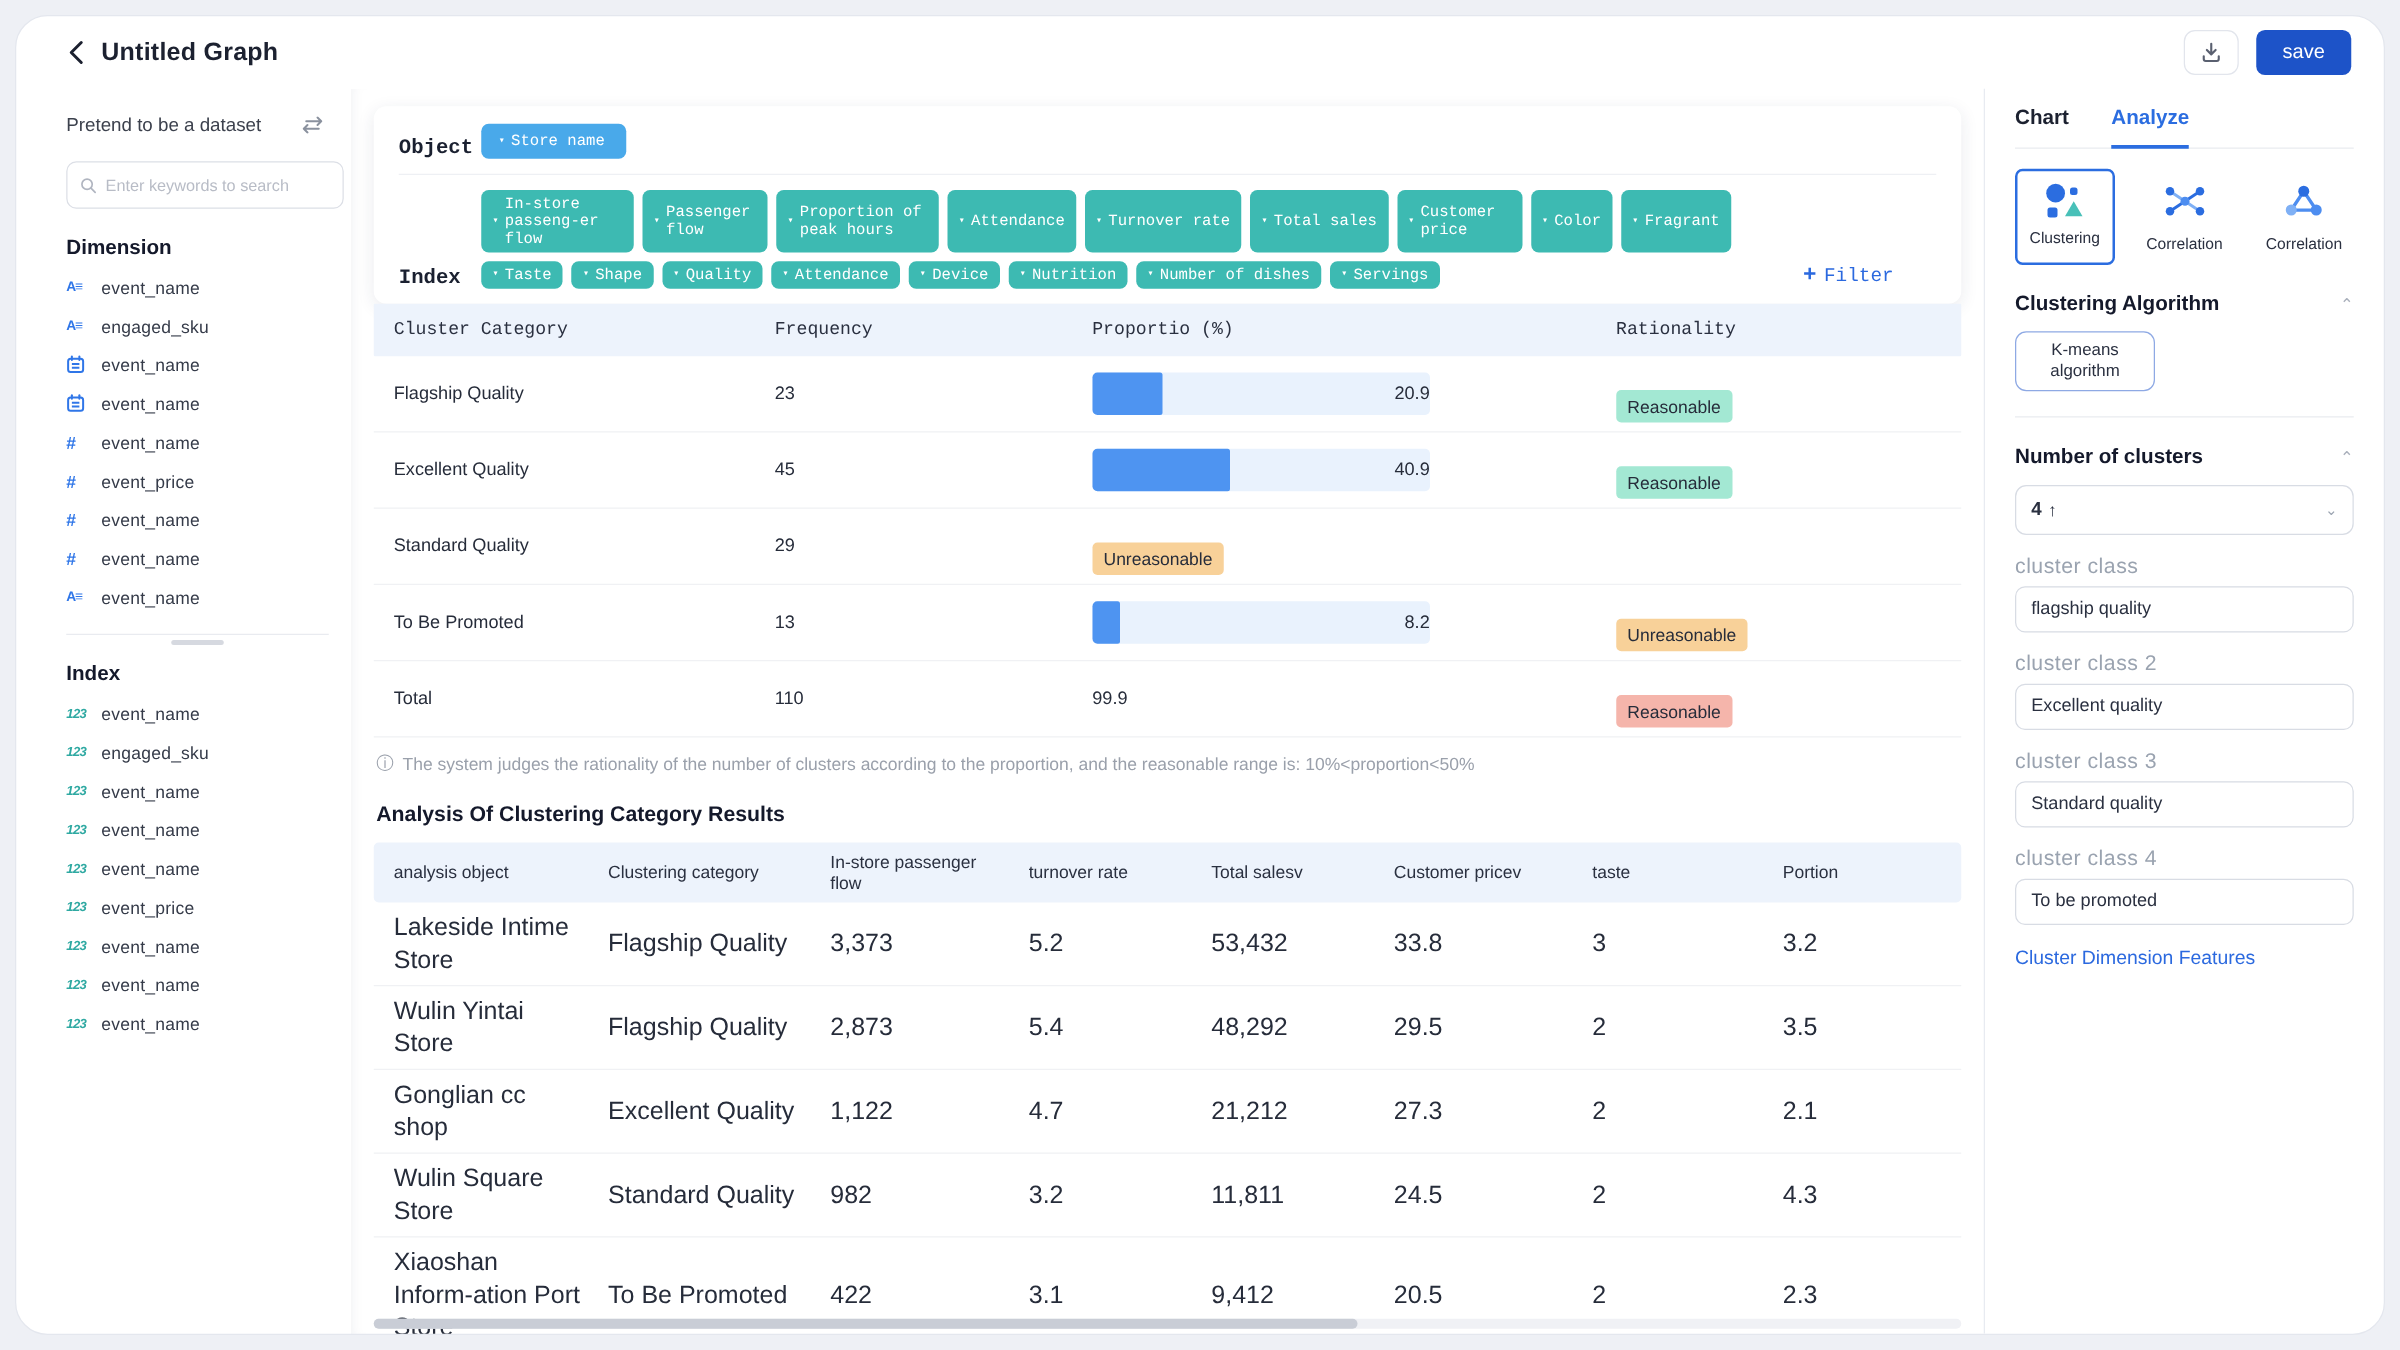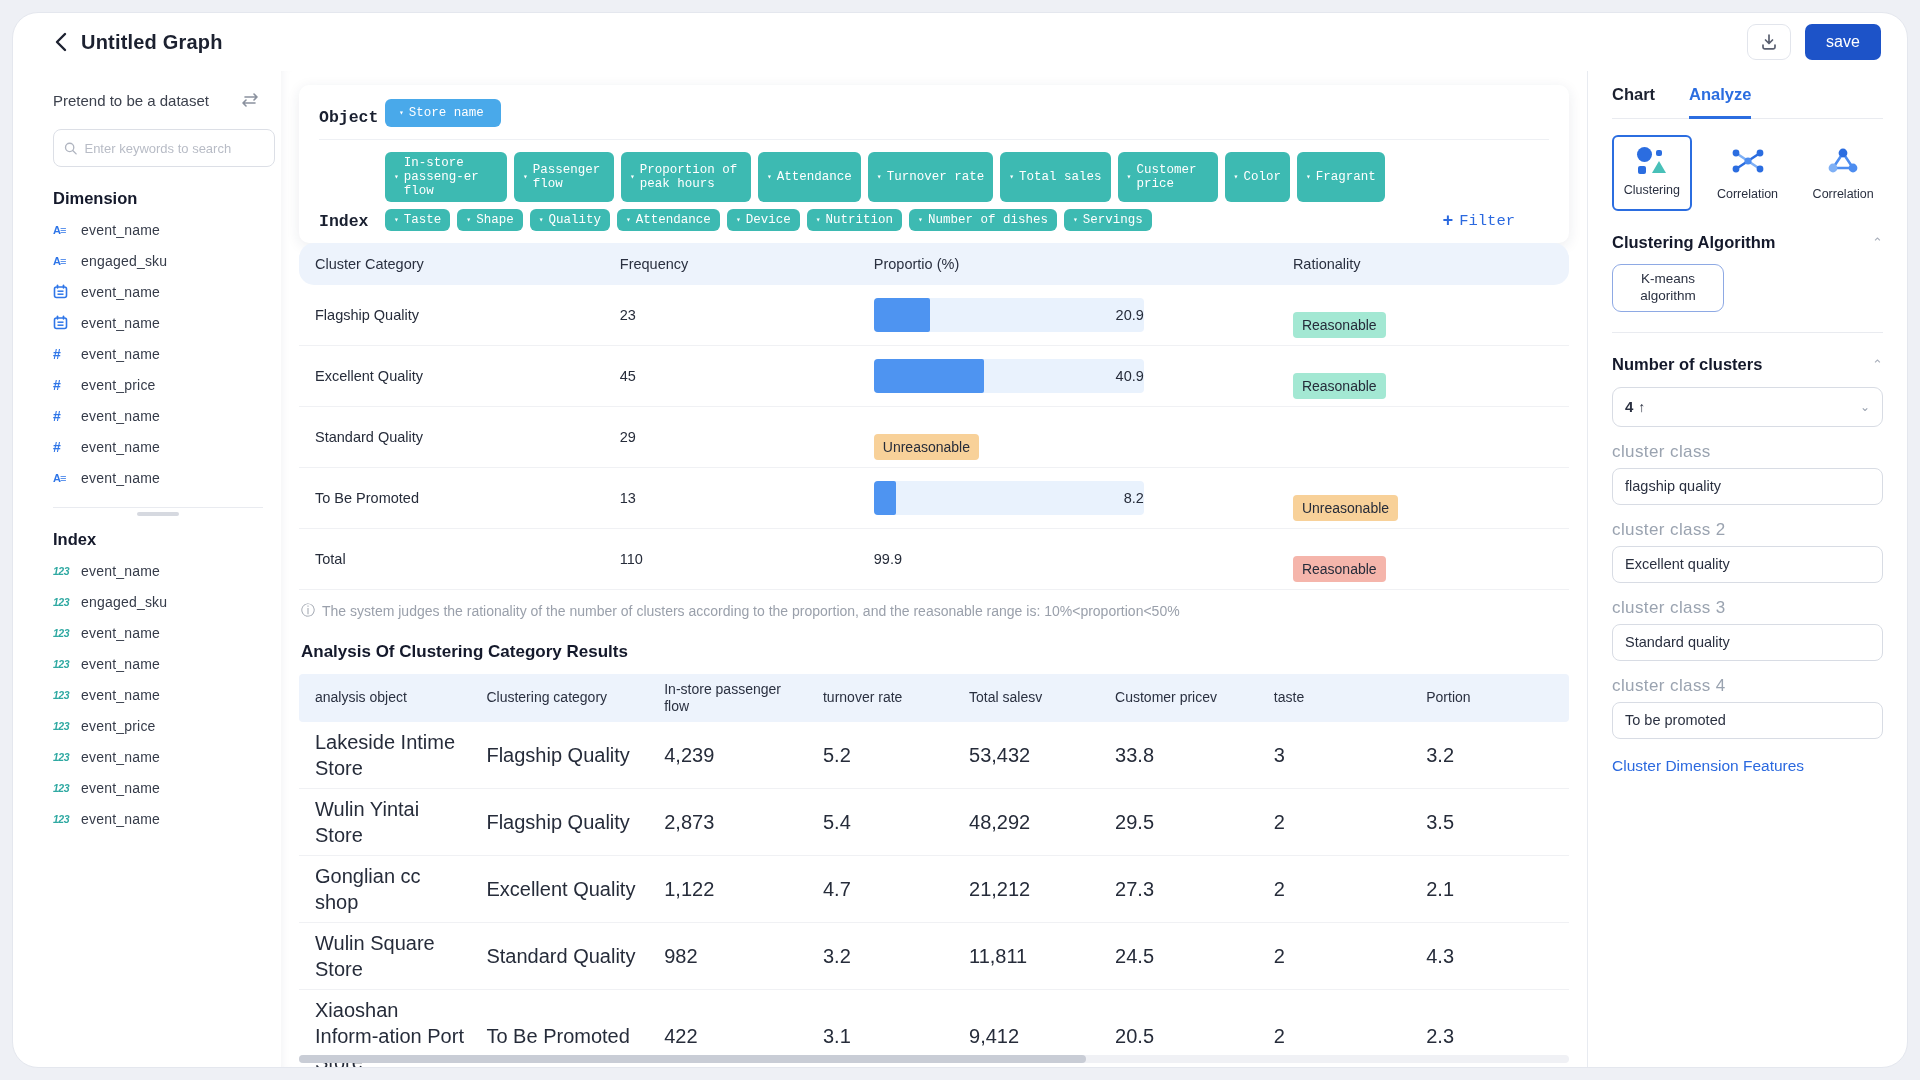--- a/index.html
+++ b/index.html
@@ -41,21 +41,21 @@
   .tags-wrap { display:flex; flex-wrap:wrap; gap:7px 7px; flex:1; }
   .tag { background:#3dbab2; color:#fff; border-radius:6px; padding:4px 9px; font-size:12.5px; display:inline-flex; align-items:center; gap:5px; line-height:1.12; cursor:pointer; }
   .tag.blue { background:#49a9ea; padding:7px 14px; min-width:116px; }
   .tag .caret { font-size:8px; line-height:1; }
   .tag.w-flow { width:122px; } .tag.w-pass { width:100px; } .tag.w-peak { width:130px; }
   .filter-link { margin-left:auto; flex:0 0 auto; display:flex; align-items:center; gap:6px; color:#2b69df; font-size:15.5px; cursor:pointer; padding:4px 34px 0 12px; }
   .filter-plus { font-size:18px; font-weight:700; }
   
   .section-title { font-size:17px; font-weight:700; color:#14192b; margin:22px 0 12px 2px; }
   .t1-header, .t1-row { display:grid; grid-template-columns:24% 20% 33% 23%; align-items:center; }
-  .t1-header { background:#edf3fc; border-radius:15px; height:42px; }
+  .t1-header { background:#edf3fc; border-radius:1px; height:42px;font-family:Liberation Mono, monospace; }
   .t1-header .th { font-size:14.5px; color:#2a3040; padding-left:16px; }
   .t1-row { height:61px; border-bottom:1px solid #f0f1f4; }
   .t1-row .td { font-size:14.5px; color:#262c3a; padding-left:16px; }
   .bar-track { width:270px; height:34px; background:#e9f2fd; border-radius:4px; position:relative; display:flex; align-items:center; justify-content:flex-end; }
   .bar-fill { position:absolute; left:0; top:0; bottom:0; background:#4e94f1; border-radius:4px 2px 2px 4px; }
   .bar-value { position:relative; font-size:14.5px; color:#262c3a; }
   .total-value { width:270px; text-align:center; font-size:14.5px; color:#262c3a; }
   .badge { display:inline-block; padding:5px 9px; border-radius:4px; font-size:14px; color:#262c3a;margin-top:20px; }
   .badge.good { background:#a3e8d3; }
   .badge.warn { background:#f8d199; }
@@ -389,21 +389,21 @@
         <span class="th">turnover rate</span>
         <span class="th">Total salesv</span>
         <span class="th">Customer pricev</span>
         <span class="th">taste</span>
         <span class="th">Portion</span>
       </div>
 
       <div class="t2-row">
         <span class="td">Lakeside Intime Store</span>
         <span class="td">Flagship Quality</span>
-        <span class="td">4,239</span>
+        <span class="td">3,373</span>
         <span class="td">5.2</span>
         <span class="td">53,432</span>
         <span class="td">33.8</span>
         <span class="td">3</span>
         <span class="td">3.2</span>
       </div>
       <div class="t2-row">
         <span class="td">Wulin Yintai Store</span>
         <span class="td">Flagship Quality</span>
         <span class="td">2,873</span>

